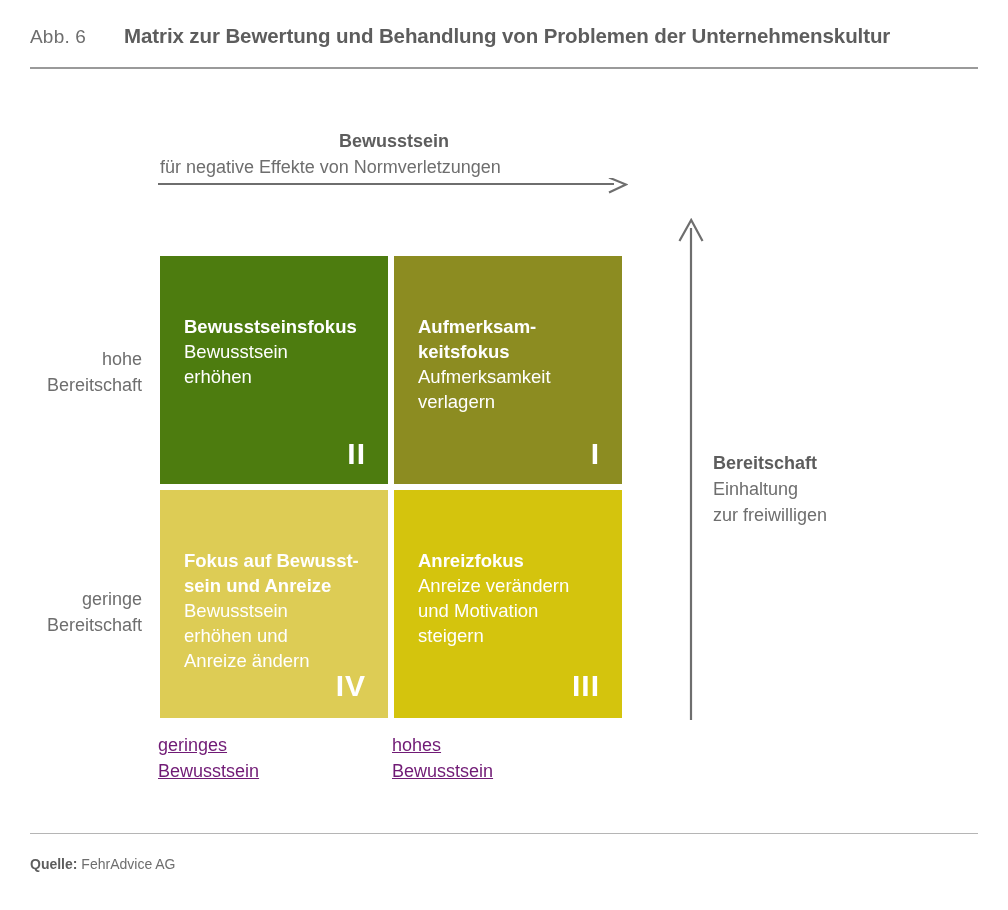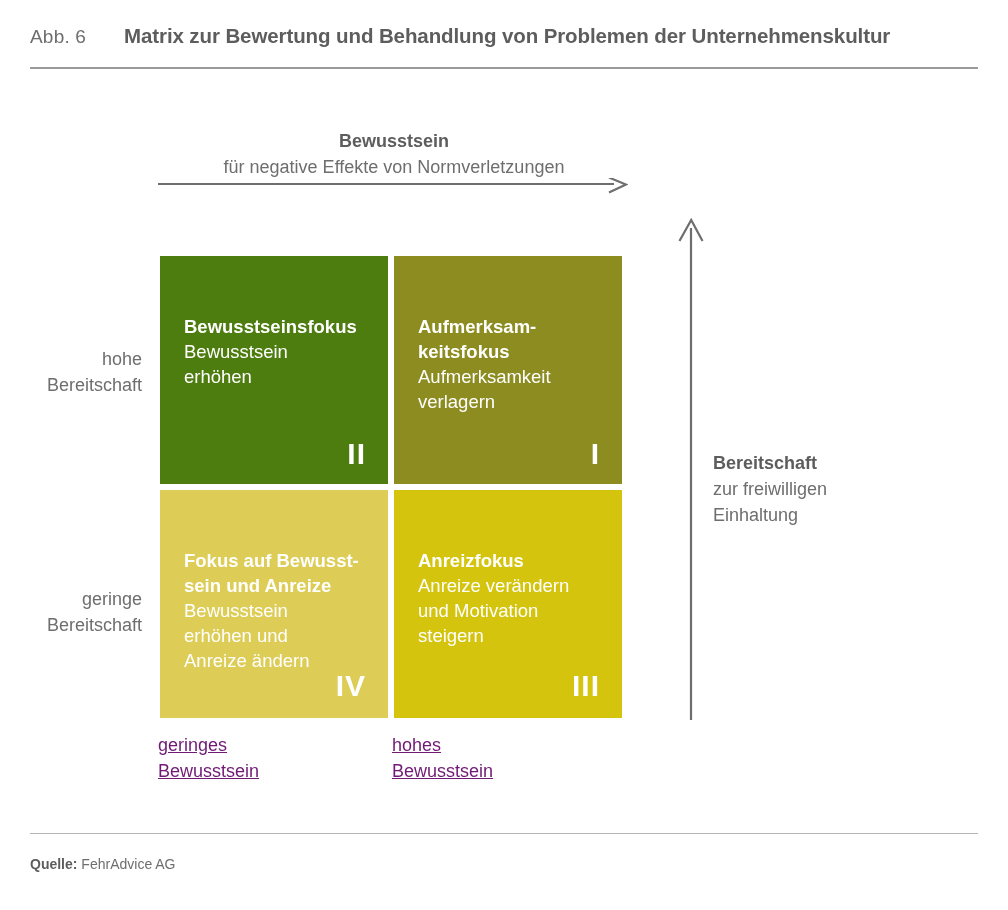--- a/index.html
+++ b/index.html
@@ -57,21 +57,21 @@
   #top-axis-title {
     font-size: 18px;
     font-weight: bold;
     color: #5d5d5d;
     text-align: center;
     line-height: 26px;
   }
   #top-axis-sub {
     font-size: 18px;
     color: #6e6e6e;
-    text-align: center;
+    text-align: left;
     line-height: 26px;
   }
   #top-arrow {
     position: absolute;
     left: 158px; top: 178px;
     width: 470px;
     height: 18px;
   }
 
   
@@ -252,22 +252,22 @@
   </div>
 
 </div>
 
 <svg id="right-arrow" viewBox="0 0 26 502" xmlns="http://www.w3.org/2000/svg">
   <line x1="13" y1="502" x2="13" y2="10" stroke="#6e6e6e" stroke-width="2.2"></line>
   <polyline points="2,22 13.2,2 24,22" fill="none" stroke="#6e6e6e" stroke-width="2.2" stroke-linecap="square"></polyline>
 </svg>
 <div id="right-axis-label">
   <div id="right-axis-title">Bereitschaft</div>
+  <div class="right-axis-sub">Einhaltung</div>
   <div class="right-axis-sub">zur freiwilligen</div>
-  <div class="right-axis-sub">Einhaltung</div>
 </div>
 
 <div class="bottom-label" id="bottom-label-low">
   <div>geringes</div>
   <div>Bewusstsein</div>
 </div>
 <div class="bottom-label" id="bottom-label-high">
   <div>hohes</div>
   <div>Bewusstsein</div>
 </div>

